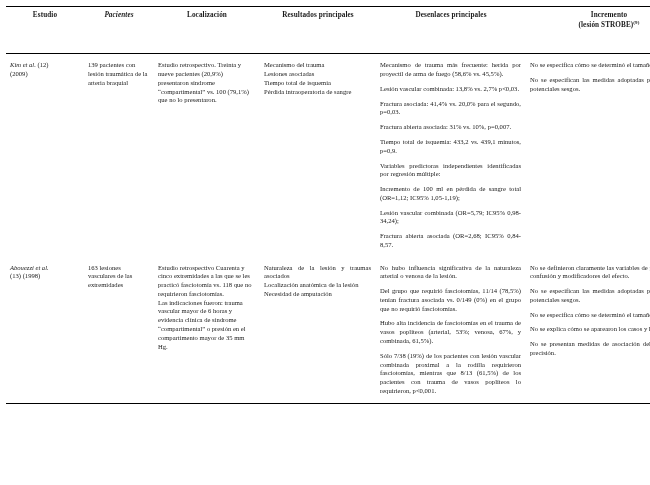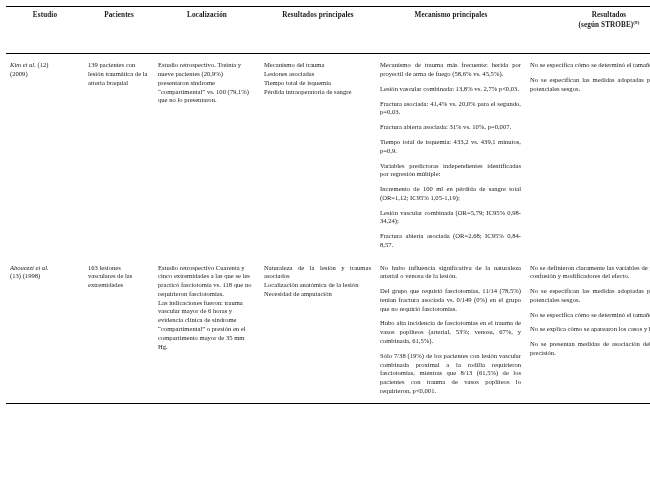--- a/index.html
+++ b/index.html
@@ -49,21 +49,21 @@
   tbody tr.last-row td {
     border-bottom: 1.1px solid #000;
   }
   td.col-study  { width: 70px;  text-align: left; }
   td.col-pat    { width: 62px;  text-align: left; }
   td.col-method { width: 98px;  text-align: left; }
   td.col-out    { width: 108px; text-align: left; }
   td.col-res    { width: 142px; text-align: justify; }
   td.col-weak   { width: 158px; text-align: justify; }
   th.col-study  { width: 70px; }
-  th.col-pat    { width: 62px; }
+  th.col-pat    { width: 62px; font-style: italic; }
   th.col-method { width: 98px; }
   th.col-out    { width: 108px; }
   th.col-res    { width: 142px; }
   th.col-weak   { width: 158px; }
 
   .study-name { font-style: italic; }
   .cite-plain { font-style: normal; }
   p.blk {
     margin: 0 0 6px 0;
   }
@@ -90,25 +90,25 @@
         <th class="col-pat">
           <span>Pacientes</span>
         </th>
         <th class="col-method">
           <span>Localización</span>
         </th>
         <th class="col-out">
           <span>Resultados principales</span>
         </th>
         <th class="col-res">
-          <span>Mecanismo principales</span>
+          <span>Desenlaces principales</span>
         </th>
         <th class="col-weak">
-          <span>Resultados</span><br>
-          <span>(según STROBE)</span><span class="sup">(9)</span>
+          <span>Incremento</span><br>
+          <span>(lesión STROBE)</span><span class="sup">(9)</span>
         </th>
       </tr>
     </thead>
     <tbody>
 
       <tr>
         <td class="col-study">
           <p class="tight">
             <span class="study-name">Kim et al.</span>
             <span class="cite-plain">(12)</span><br>

